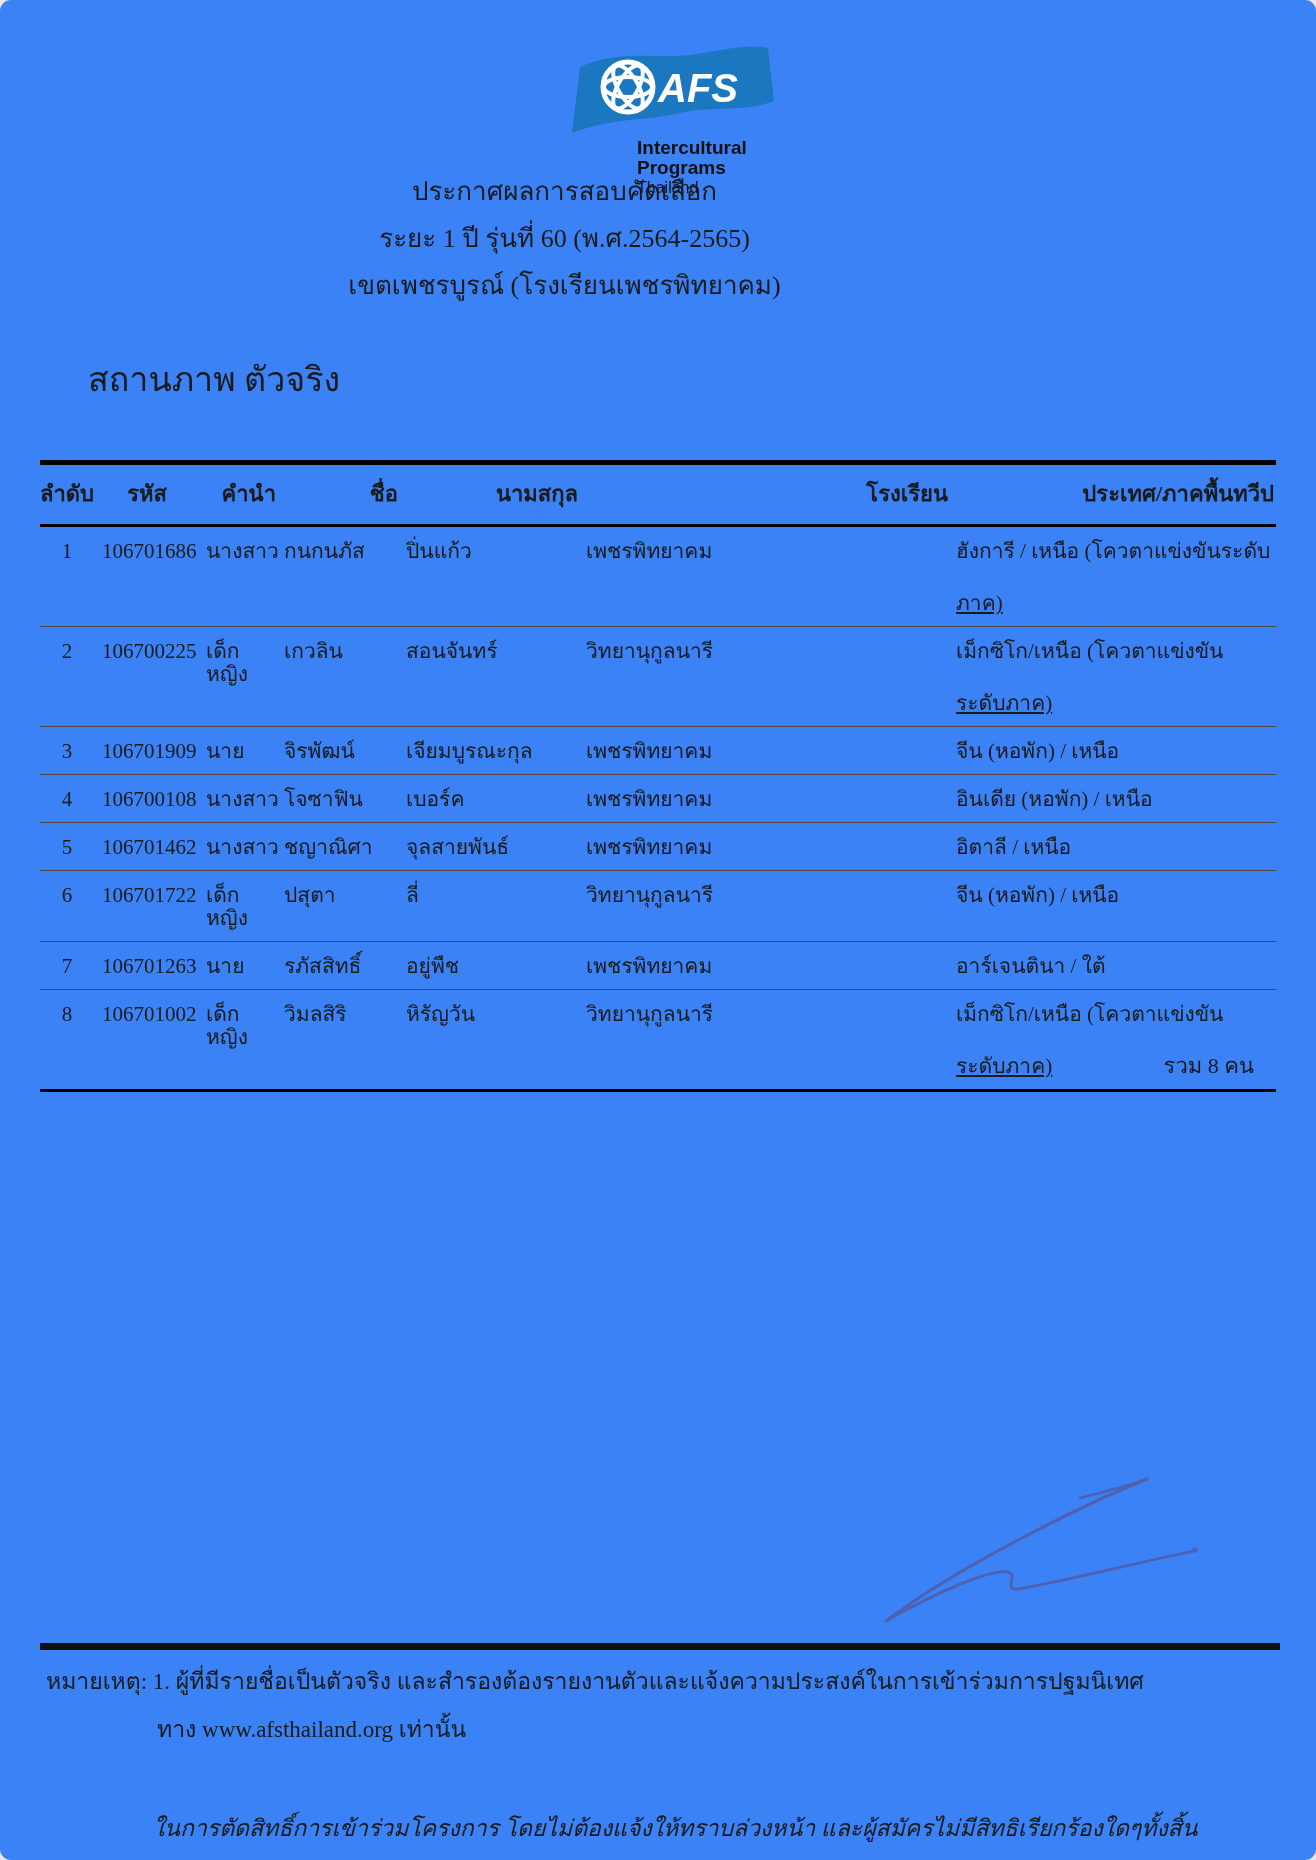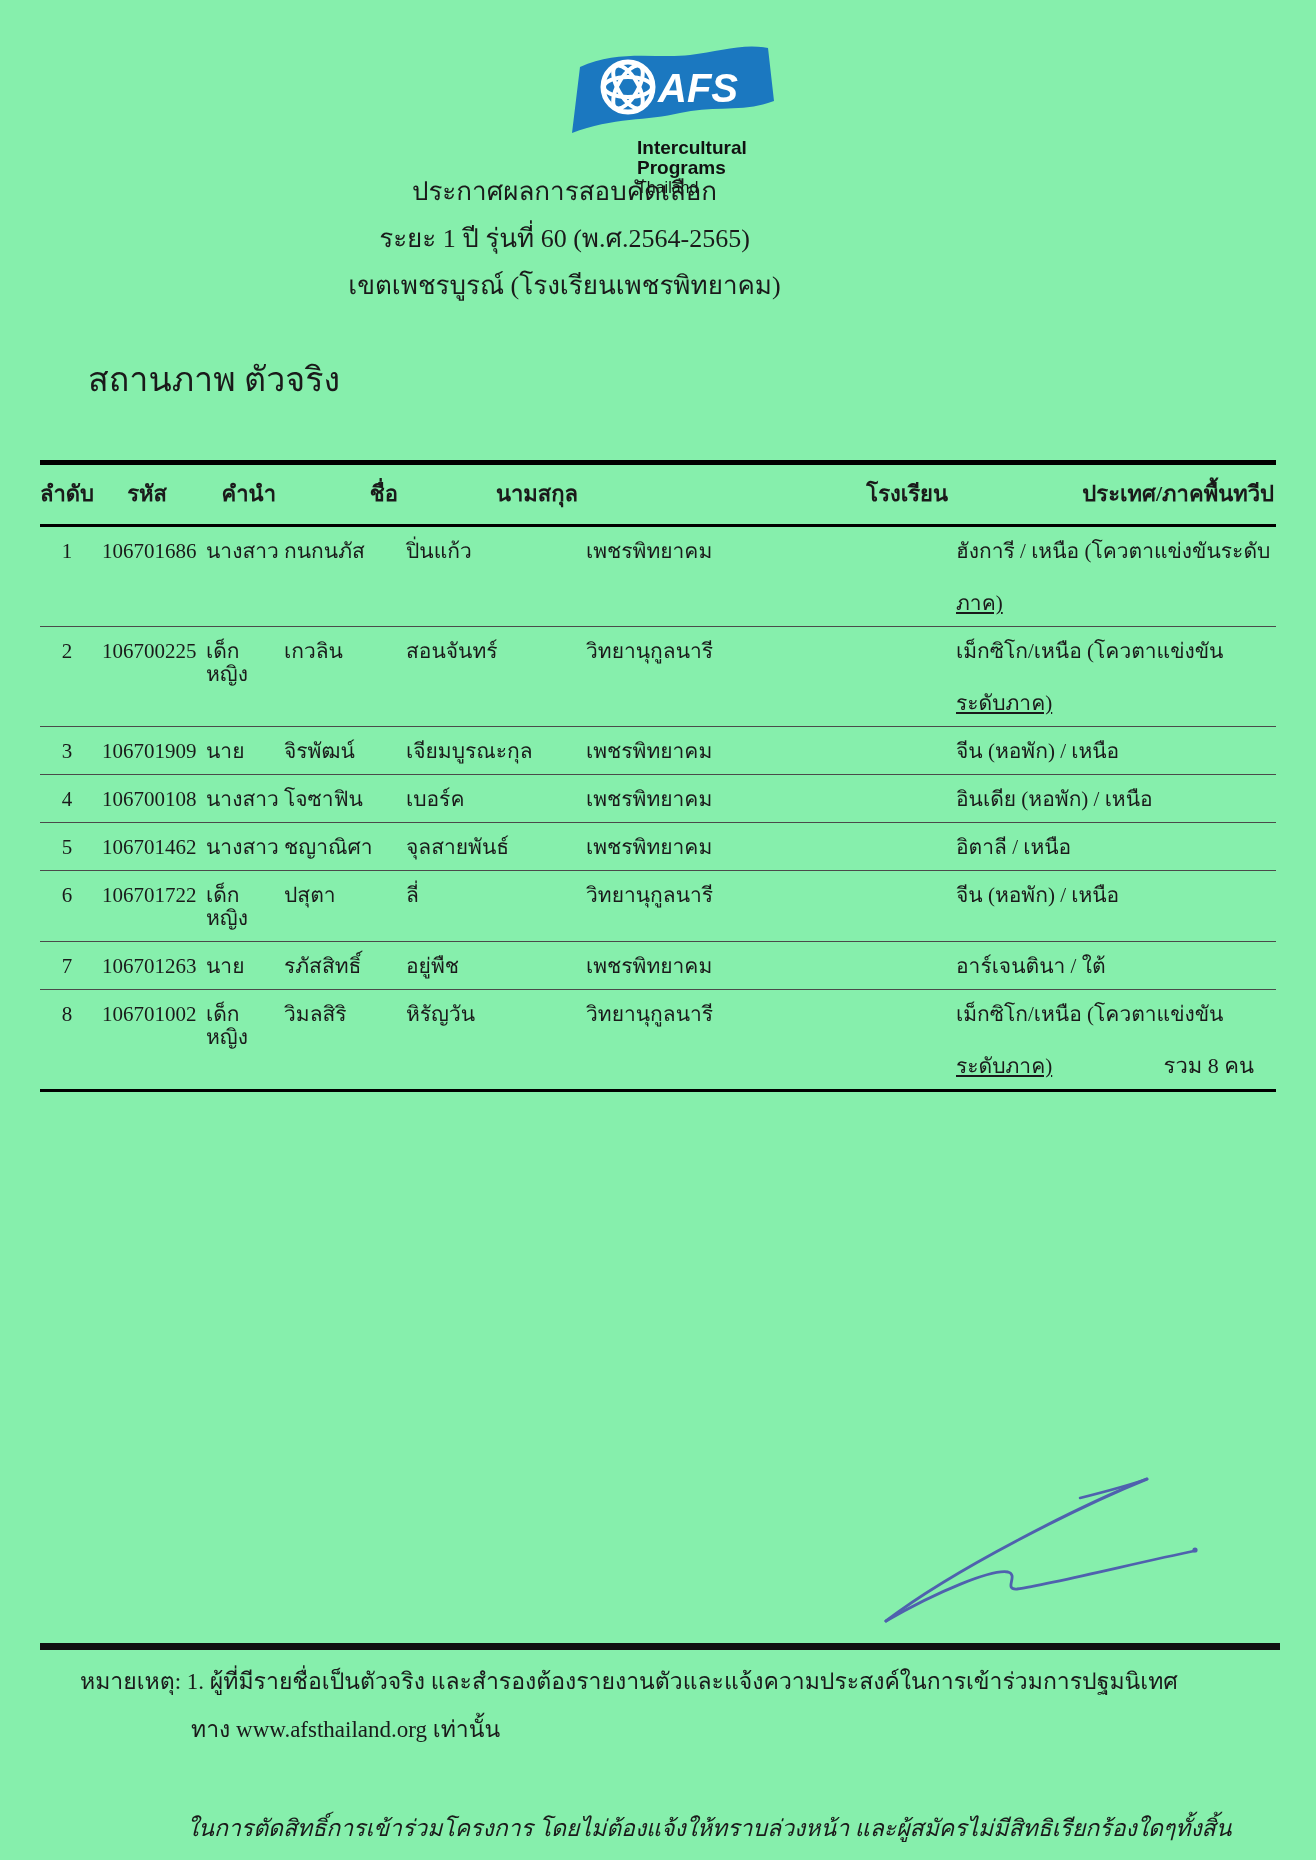--- a/index.html
+++ b/index.html
@@ -1,24 +1,25 @@
 <!DOCTYPE html>
 <html><head>
 <meta charset="utf-8">
 <style>
   * { margin:0; padding:0; box-sizing:border-box; }
   html,body { background:#e8e8e8; }
   .page {
     position:relative;
     width:1316px; height:1860px;
-    background:#86efac;
+    background:#3b82f6;
     font-family:"Liberation Serif","DejaVu Serif",serif;
     color:#1a1a1a;
     overflow:hidden;
     margin:0 auto;
+    border-radius:11px;
   }
   
   .logo-flag { position:absolute; left:568px; top:40px; width:212px; height:102px; }
   .logo-textblock { position:absolute; left:637px; top:138px; width:160px;
     font-family:"Liberation Sans","DejaVu Sans",sans-serif; line-height:1.05; }
   .logo-line1, .logo-line2 { font-size:19px; font-weight:bold; color:#111; }
   .logo-line3 { font-size:16px; color:#111; margin-top:2px; }
   
   .titles { position:absolute; left:0; top:168px; width:1129px; text-align:center; }
   .title-line { font-size:26px; line-height:47px; white-space:nowrap; }
@@ -47,21 +48,21 @@
   table.results tbody td.center { text-align:center; padding-left:0; }
   table.results tbody td .l2 { margin-top:29px;text-decoration:underline; }
   tr.h1 td { height:48px; }
   tr.h2 td { height:96px; }
   
   .total { position:absolute; top:1048px; right:62px; font-size:22px; }
   
   .signature { position:absolute; left:700px; top:1440px; width:500px; height:220px; }
   
   .footer-bar { position:absolute; left:40px; top:1643px; width:1240px; height:7px; background:#101010; }
-  .foot { position:absolute; font-size:23px; white-space:nowrap;margin-left:34px; }
+  .foot { position:absolute; font-size:23px; white-space:nowrap; }
   .foot-1 { left:46px;  top:1663px; }
   .foot-2 { left:157px; top:1711px; }
   .foot-3 { left:128px; top:1760px; }
   .foot-4 { left:153px; top:1810px;font-style:italic; }
 </style>
 </head>
 <body>
 
 <div class="page">
 

